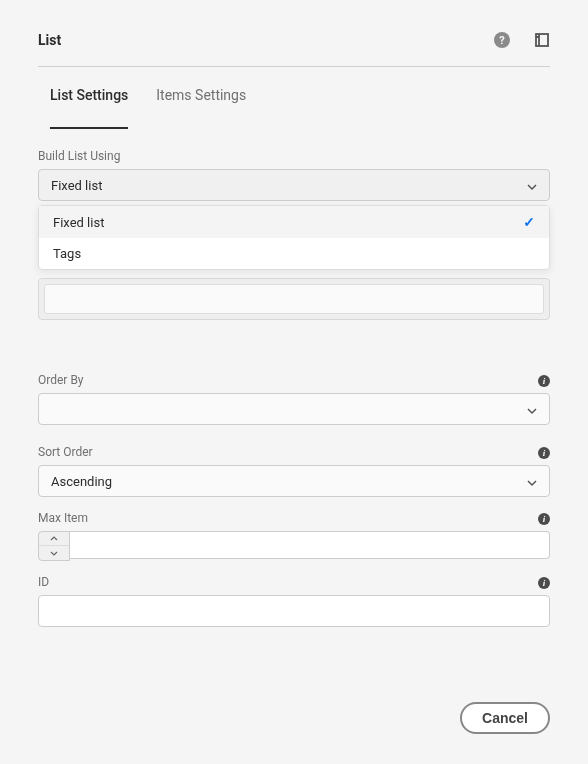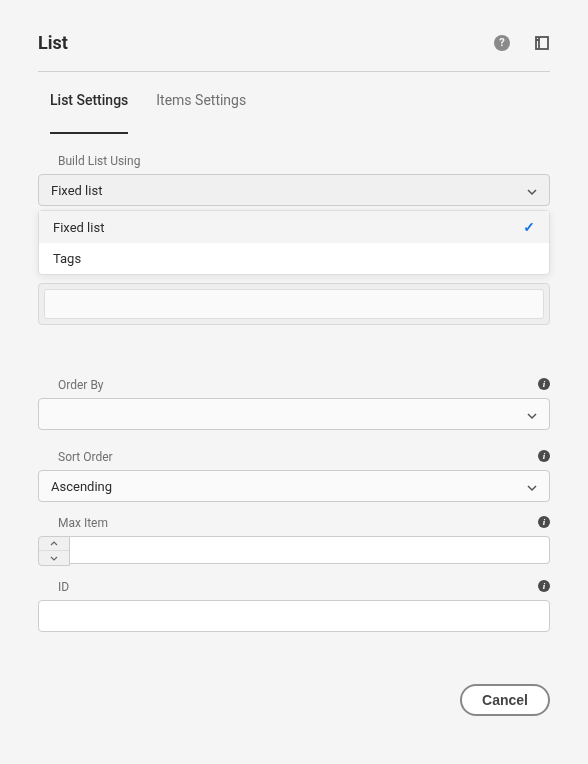--- a/index.html
+++ b/index.html
@@ -13,21 +13,21 @@
       position: relative;
     }
     .header {
       display: flex;
       align-items: center;
       justify-content: space-between;
       padding-bottom: 18px;
       border-bottom: 1px solid #d0d0d0;
     }
     .title {
-      font-size: 18px;
+      font-size: 14px;
       font-weight: 700;
     }
     .header-icons {
       display: flex;
       gap: 24px;
       align-items: center;
     }
     .help-icon {
       width: 16px; height: 16px;
       border-radius: 50%;
@@ -59,23 +59,22 @@
       color: #2c2c2c;
       font-weight: 500;
       border-bottom: 2px solid #2c2c2c;
     }
     .form-group {
       margin-top: 20px;
     }
     .label-row {
       display: flex;
       justify-content: space-between;
-      align-items: flex-start;
+      align-items: flex-end;
       margin-bottom: 6px;
-      margin-left: 20px;
     }
     .field-label {
       font-size: 12px;
       color: #707070;
     }
     .info-icon {
       width: 12px; height: 12px;
       border-radius: 50%;
       background: #4b4b4b;
       color: #fff;
@@ -186,21 +185,21 @@
       height: 28px;
       border: 1px solid #ccc;
       border-left: none;
       border-radius: 0 4px 4px 0;
       background: #fff;
       padding: 0 10px;
       font-size: 13px;
     }
     .footer {
       position: absolute;
-      bottom: 48px;
+      bottom: 30px;
       right: 38px;
       display: flex;
       gap: 12px;
     }
     .btn {
       height: 32px;
       padding: 0 20px;
       border-radius: 16px;
       font-size: 14px;
       font-weight: 600;

